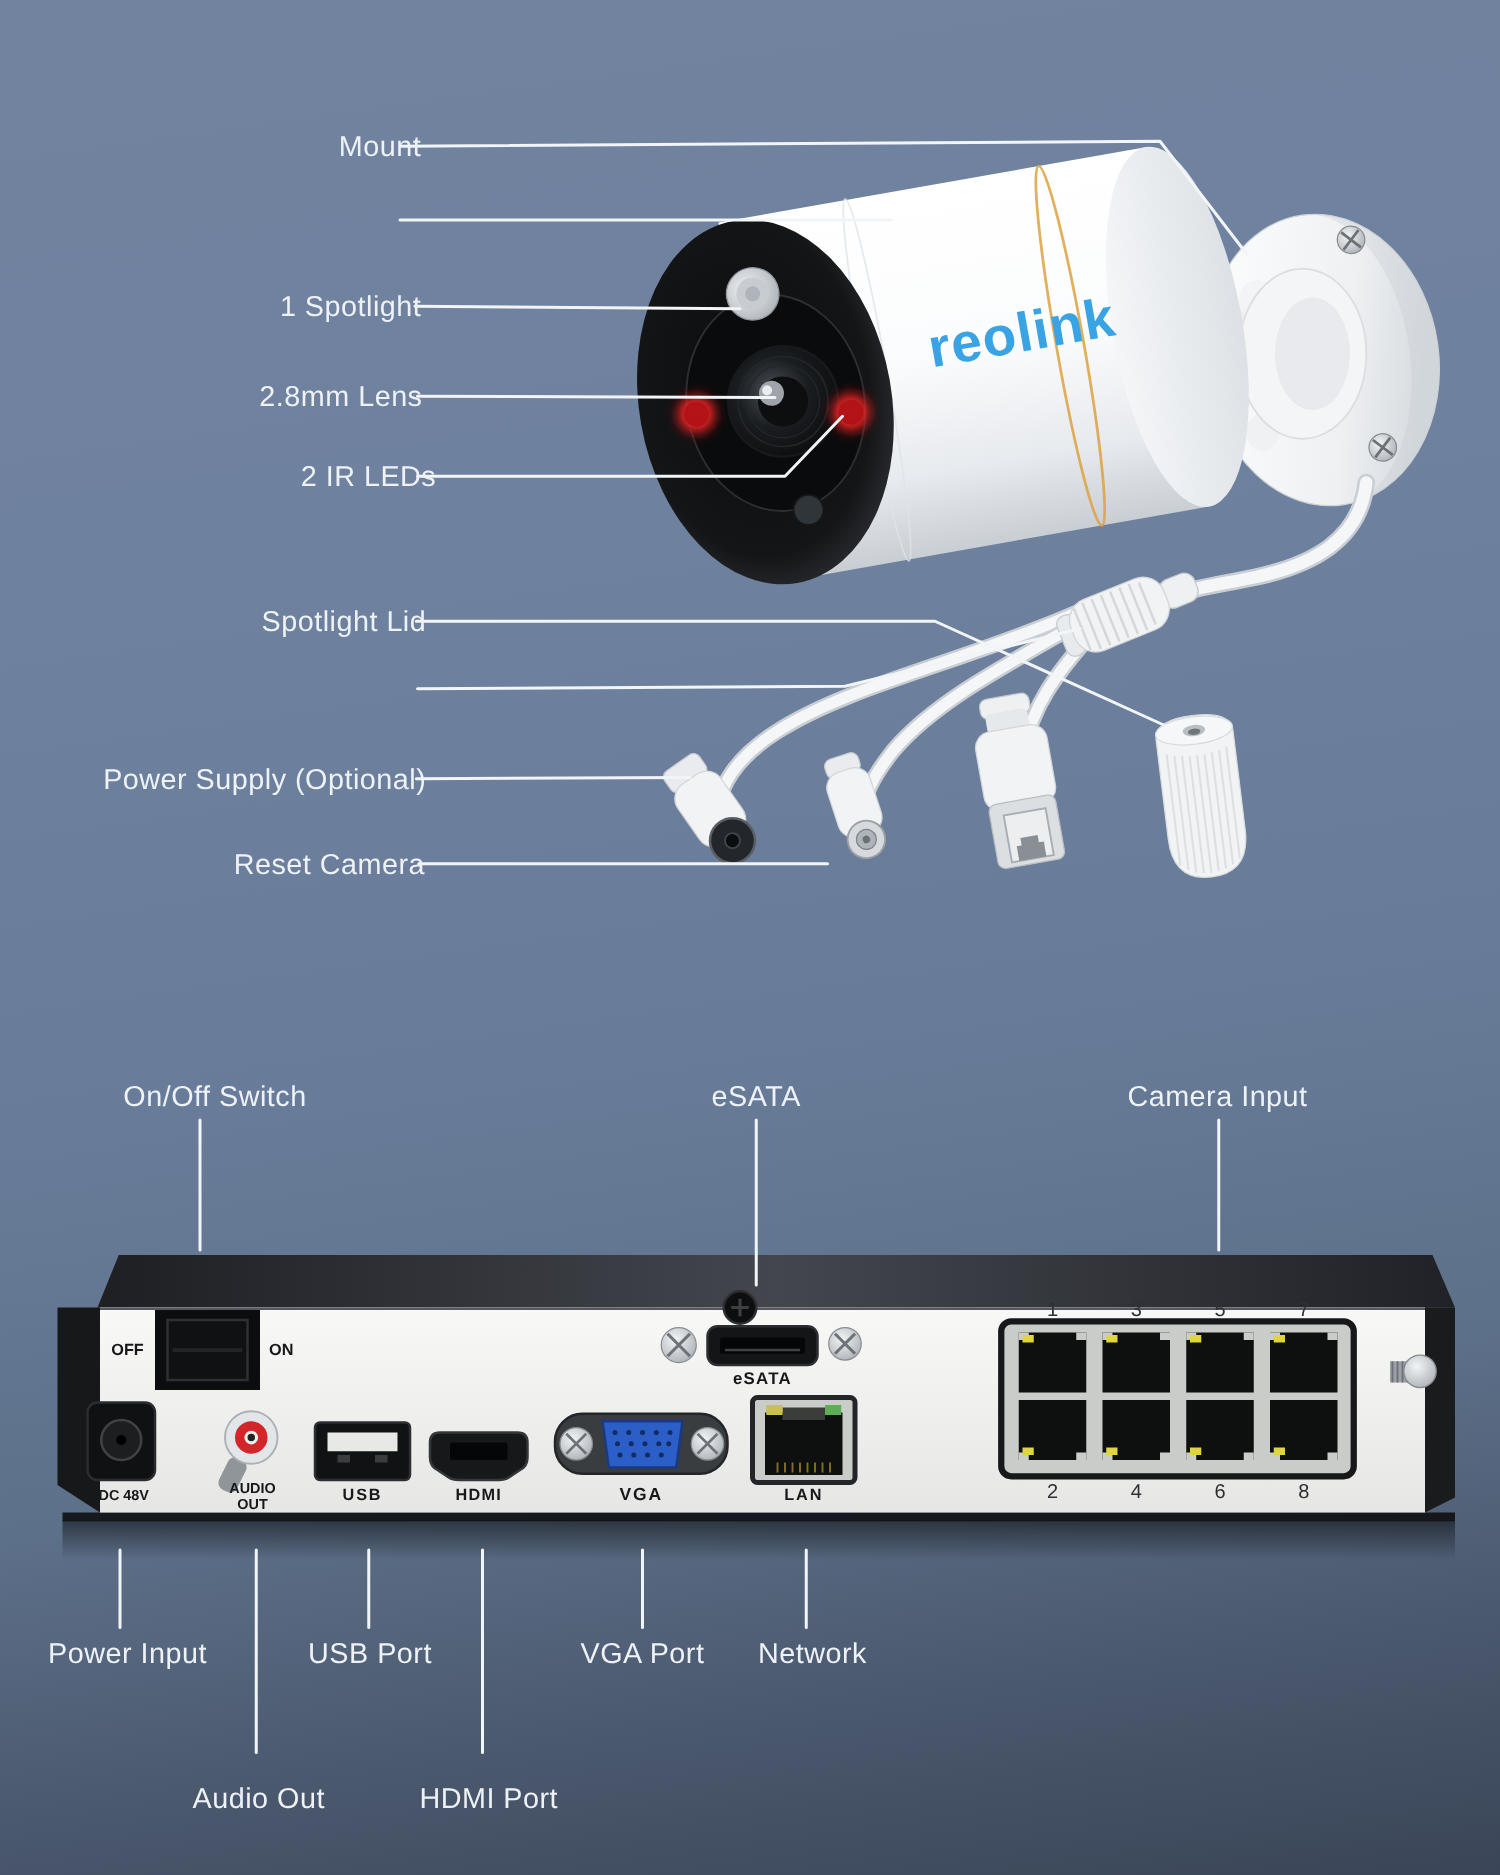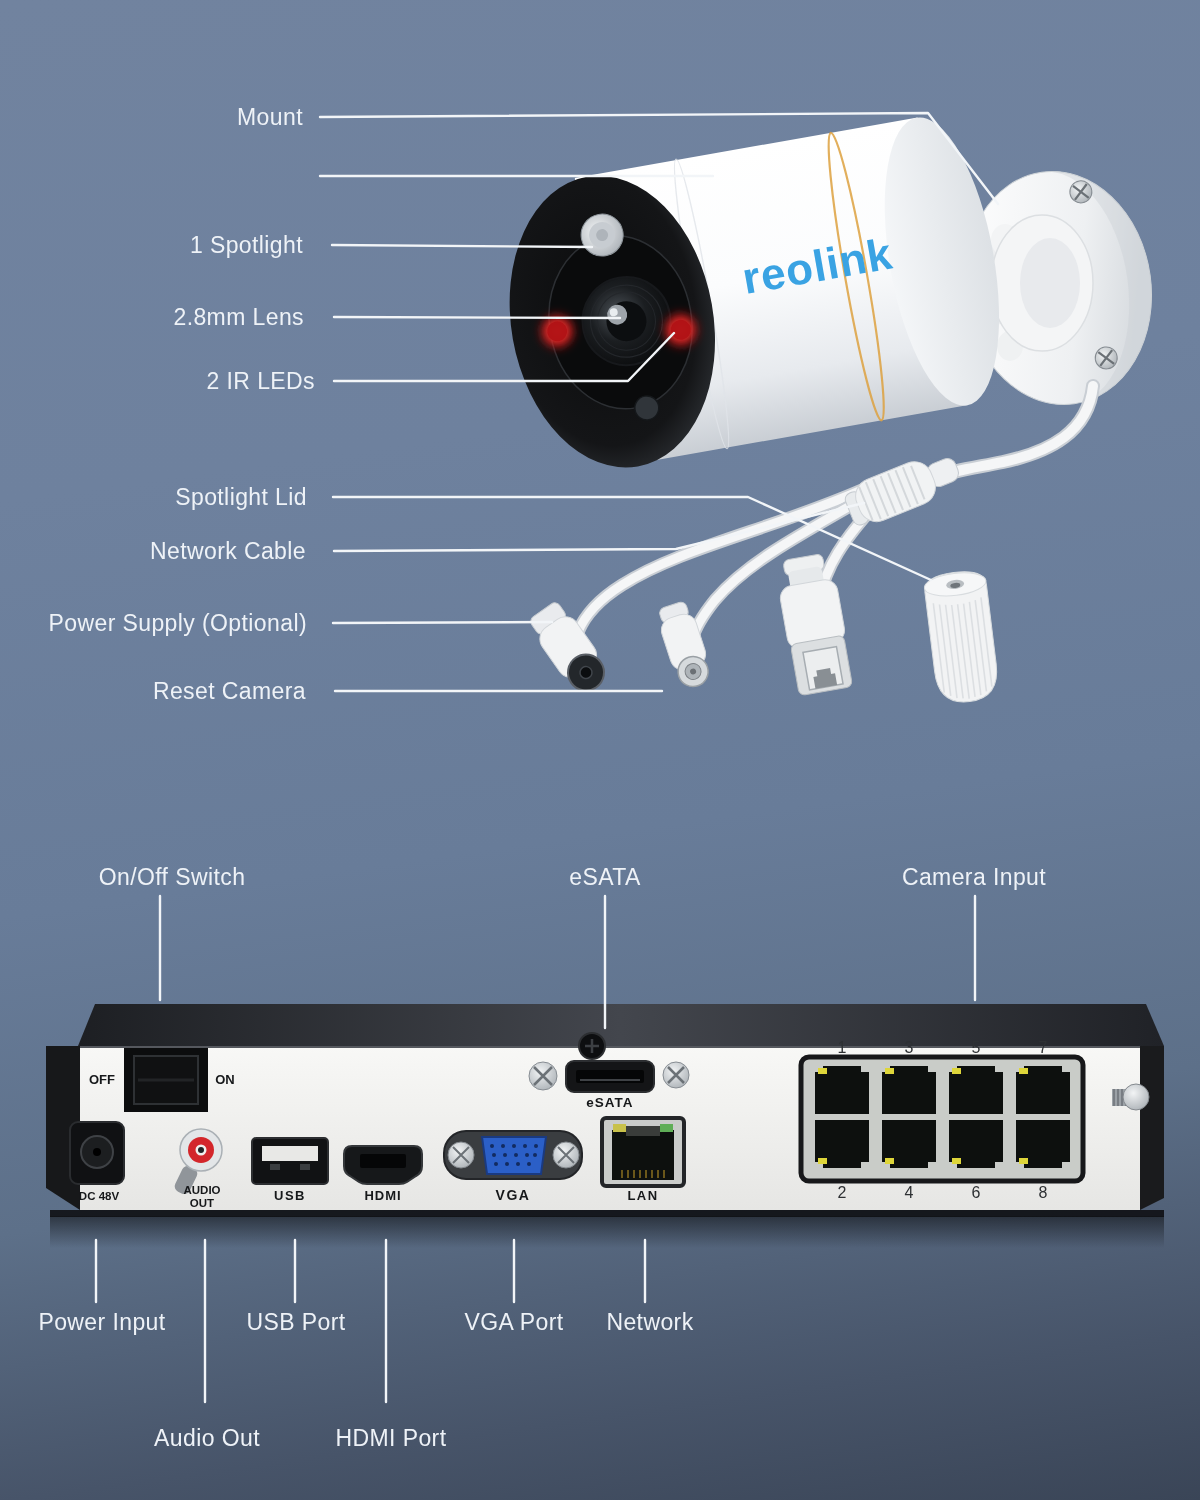--- a/index.html
+++ b/index.html
@@ -1,21 +1,21 @@
 <!DOCTYPE html>
 <html><head>
 <meta charset="utf-8">
 <style>
   html,body{margin:0;padding:0;background:#3a4557;}
   .stage{position:relative;width:1200px;height:1500px;overflow:hidden;
     background:linear-gradient(172deg,#71839f 0%,#6e819e 30%,#687c99 55%,#5d7089 74%,#475469 90%,#3a4557 100%);
     font-family:"Liberation Sans",sans-serif;}
   .art{position:absolute;left:0;top:0;width:1200px;height:1500px;}
   .co{position:absolute;color:#eef2f7;font-size:23px;line-height:26px;font-weight:500;letter-spacing:.4px;white-space:nowrap;}
-  .co.right{text-align:right;}
+  .co.right{text-align:right;padding-left:34px;}
   .co.center{transform:translateX(-50%);text-align:left;}
   svg text{font-family:"Liberation Sans",sans-serif;}
   .panel-label{font-weight:bold;fill:#16181a;}
 </style>
 </head>
 <body>
 
 <div class="stage">
 
 <svg class="art" viewBox="0 0 1200 1500">
@@ -409,21 +409,20 @@
     <polyline points="514,1240 514,1302"></polyline>
     <polyline points="645,1240 645,1302"></polyline>
   </g>
 </svg>
 
 <div class="co right" style="left:0;width:303px;top:104px">Mount</div>
 <div class="co right" style="left:0;width:303px;top:232px">1 Spotlight</div>
 <div class="co right" style="left:0;width:304px;top:304px">2.8mm Lens</div>
 <div class="co right" style="left:12px;width:303px;top:368px">2 IR LEDs</div>
 <div class="co right" style="left:0;width:307px;top:484px">Spotlight Lid</div>
-<div class="co right" style="left:0;width:306px;top:538px">Network Cable</div>
 <div class="co right" style="left:0;width:307px;top:610px">Power Supply (Optional)</div>
 <div class="co right" style="left:0;width:306px;top:678px">Reset Camera</div>
 
 <div class="co center" style="left:172px;top:864px">On/Off Switch</div>
 <div class="co center" style="left:605px;top:864px">eSATA</div>
 <div class="co center" style="left:974px;top:864px">Camera Input</div>
 
 <div class="co center" style="left:102px;top:1309px">Power Input</div>
 <div class="co center" style="left:207px;top:1425px">Audio Out</div>
 <div class="co center" style="left:296px;top:1309px">USB Port</div>

